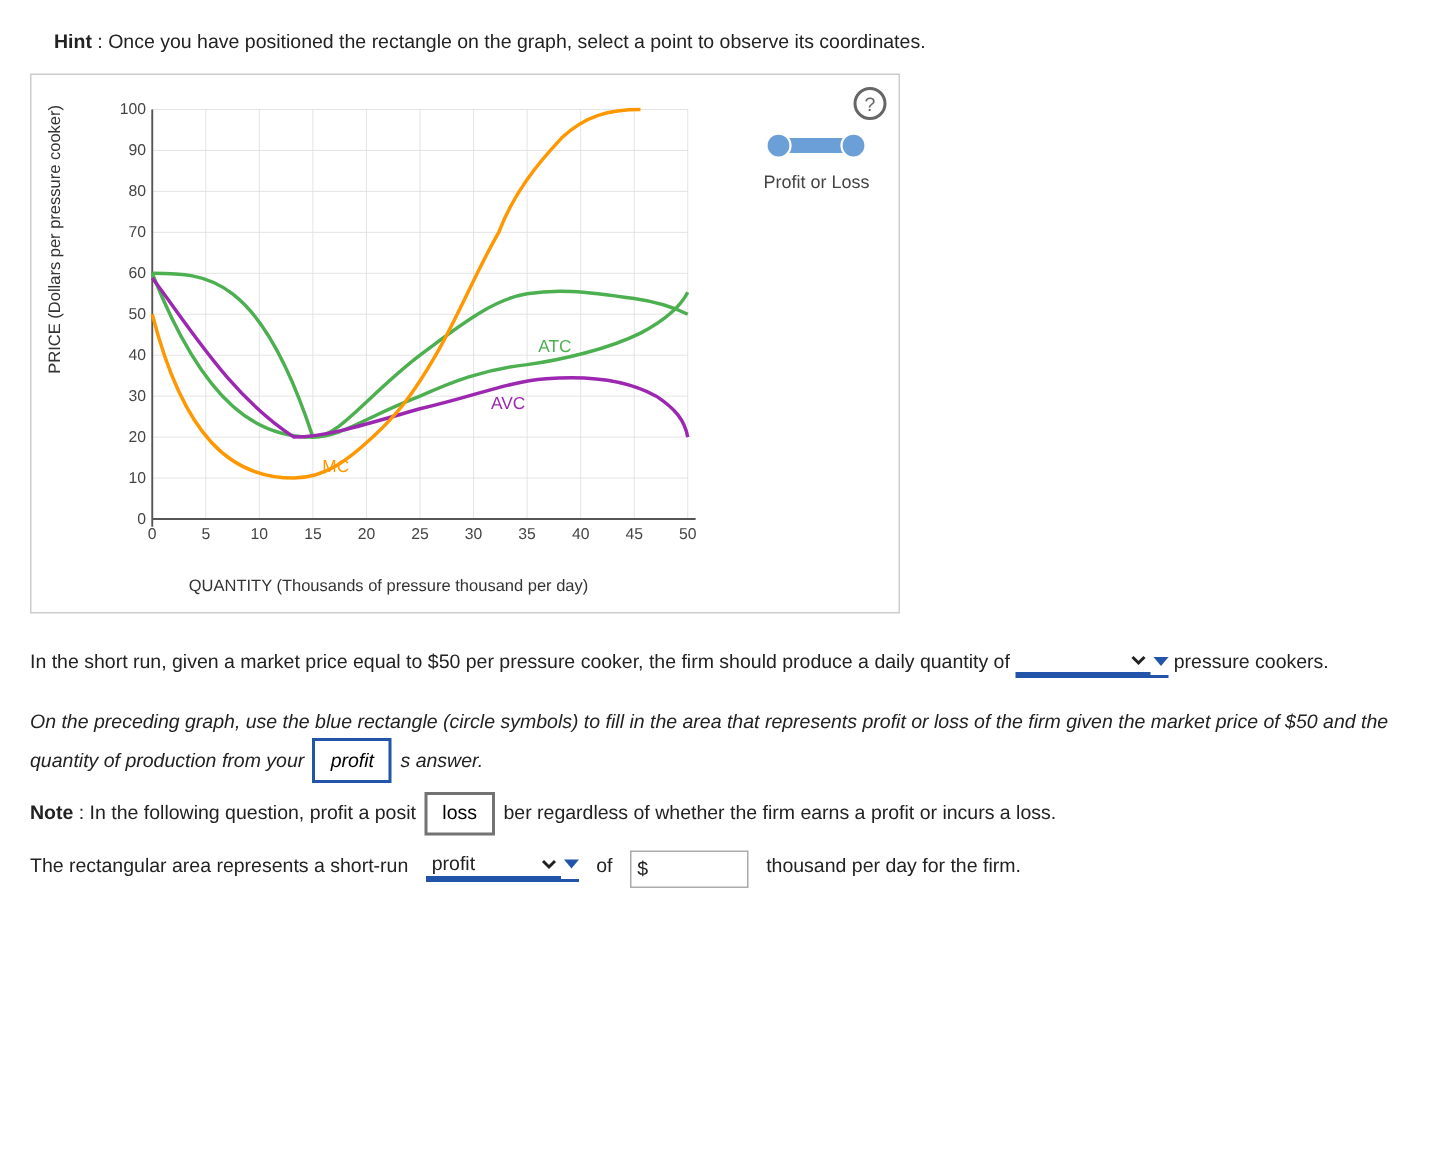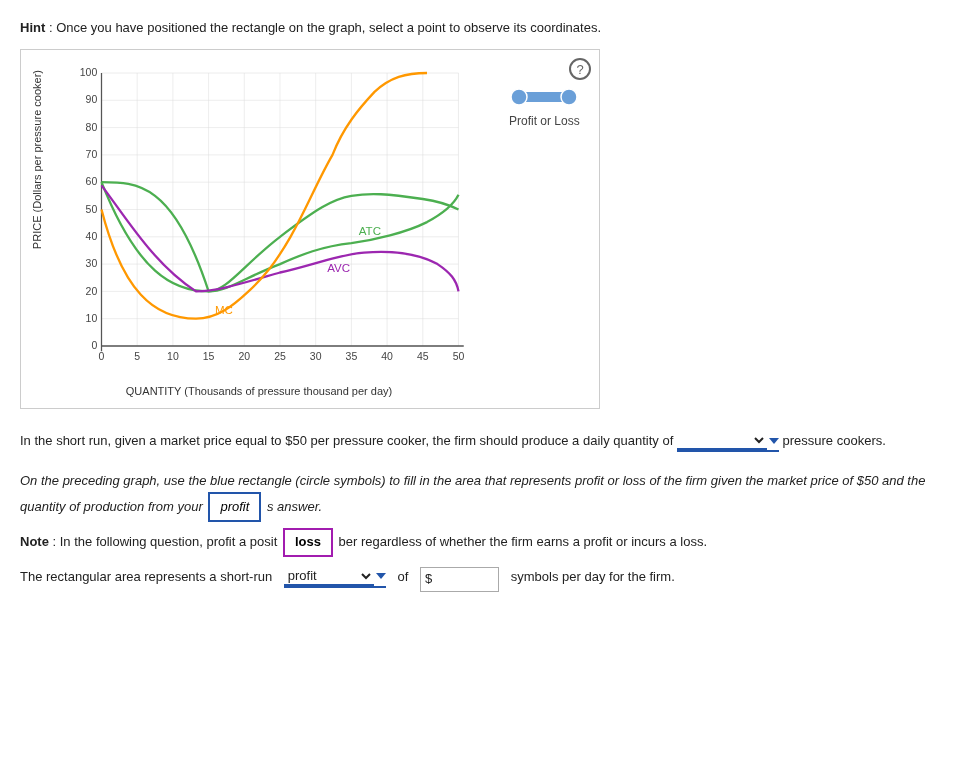--- a/index.html
+++ b/index.html
@@ -8,21 +8,21 @@
       font-size: 13px;
       background: #fff;
       color: #222;
       padding: 20px;
       width: 957px;
     }
     .hint {
       font-size: 13px;
       margin-bottom: 14px;
     }
-    .hint strong { font-weight: bold; }
+    .hint strong { font-weight: bold; margin-left: 16px; }
 
     .graph-container {
       border: 1px solid #ccc;
       padding: 10px 10px 10px 10px;
       display: flex;
       flex-direction: row;
       align-items: flex-start;
       width: 580px;
       min-height: 360px;
       position: relative;
@@ -278,21 +278,21 @@
     <em>
       <span>On the preceding graph, use the blue rectangle (circle symbols) to fill in the area that represents profit or loss of the firm given the market price of $50 and the quantity of production from your</span>
       <span class="popup-box">profit</span>
       <span>s answer.</span>
     </em>
   </p>
 
   <p class="note-line">
     <strong>Note</strong>
     <span>: In the following question, profit a posit</span>
-    <span class="popup-box" style="border:2px solid #a21caf;font-weight:bold;">loss</span>
+    <span class="popup-box" style="border:2px solid #737373;">loss</span>
     <span>ber regardless of whether the firm earns a profit or incurs a loss.</span>
   </p>
 
   <div class="bottom-line">
     <span>The rectangular area represents a short-run</span>
     &nbsp;
     <span style="display:inline-flex; align-items:center; border-bottom:2px solid #2255aa;">
       <select class="inline-dropdown">
         <option value="profit">profit</option>
         <option value="loss">loss</option>
@@ -300,16 +300,16 @@
       <span class="dropdown-arrow"></span>
     </span>
     &nbsp;
     <span>of</span>
     &nbsp;
     <span class="dollar-input-wrap">
       <span class="dollar-sign">$</span>
       <input type="text" class="dollar-input" value="" style="">
     </span>
     &nbsp;
-    <span>symbols per day for the firm.</span>
+    <span>thousand per day for the firm.</span>
   </div>
 
 </div>
 
 </body></html>

